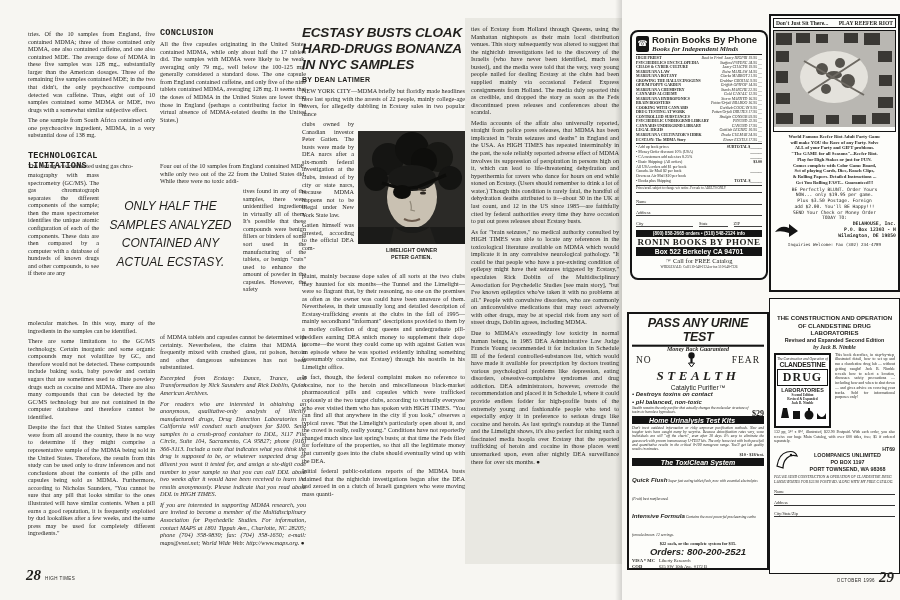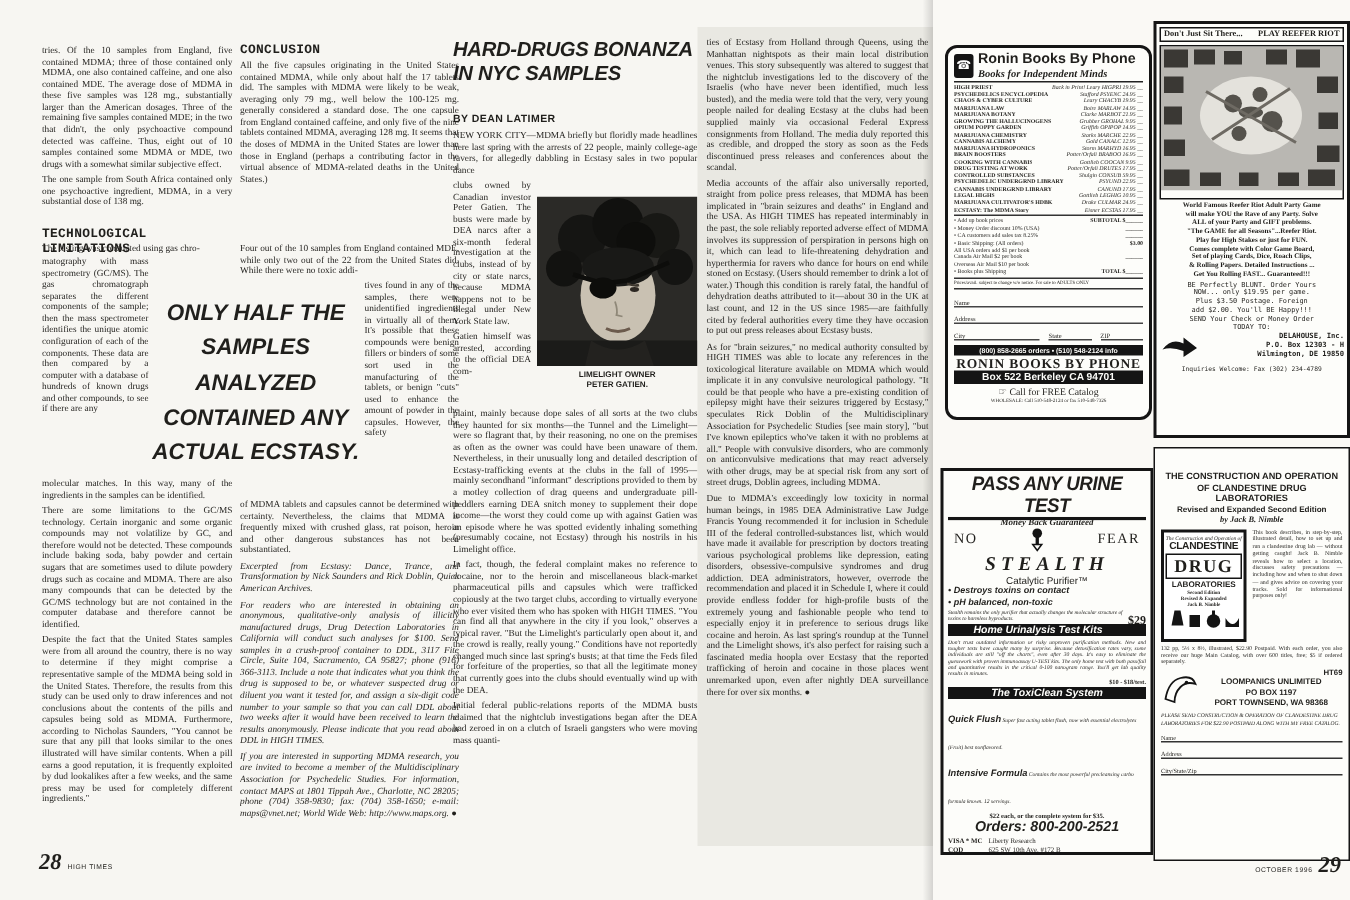--- a/index.html
+++ b/index.html
@@ -5,22 +5,22 @@
   * { margin:0; padding:0; box-sizing:border-box; }
   html,body { width:900px; height:600px; }
   body { background:#f7f6f2; font-family:"Liberation Serif", serif; color:#201f1c; position:relative; overflow:hidden; }
   .abs { position:absolute; }
 
   
   .col { font-size:6.2px; line-height:1.22; text-align:justify; overflow:hidden; }
   .col p { margin-bottom:3px; }
   .ital { font-style:italic; }
   .sec-head { font-family:Liberation Mono, monospace; font-weight:bold; font-size:8.6px; letter-spacing:.2px; }
-  .pull { font-family:"Liberation Sans", sans-serif; font-weight:bold; font-style:italic;
-          font-size:15px; line-height:1.55; text-align:center; }
+  .pull { font-family:"Liberation Sans", sans-serif; font-weight:normal; font-style:italic;
+          font-size:12px; line-height:1.55; text-align:center; }
   .art-title { font-family:"Liberation Sans", sans-serif; font-weight:bold; font-style:italic;
                font-size:13.5px; line-height:1.18; letter-spacing:-.2px; }
   .byline { font-family:"Liberation Sans", sans-serif; font-weight:bold; font-size:7px; letter-spacing:.3px; }
   .caption { font-family:"Liberation Sans", sans-serif; font-weight:bold; font-size:5.4px; text-align:center; line-height:1.3; }
   .gray-panel { background:#e9e8e2; }
   .gutter { background:linear-gradient(90deg, rgba(0,0,0,0) 0%, rgba(0,0,0,.16) 50%, rgba(0,0,0,0) 100%); }
   .pagenum { font-size:15px; font-weight:bold; font-style:italic; }
   .foliotext { font-size:4.5px; font-family:"Liberation Sans", sans-serif; letter-spacing:.4px; }
 
   
@@ -118,20 +118,21 @@
   <div class="abs col" style="left:160px;top:162px;width:146px;height:24px;">Four out of the 10 samples from England contained MDE, while only two out of the 22 from the United States did. While there were no toxic addi-</div>
   <div class="abs col" style="left:243px;top:187px;width:63px;height:145px;">tives found in any of the samples, there were unidentified ingredients in virtually all of them. It's possible that these compounds were benign fillers or binders of some sort used in the manufacturing of the tablets, or benign "cuts" used to enhance the amount of powder in the capsules. However, the safety</div>
   <div class="abs col" style="left:160px;top:333px;width:146px;height:228px;">
     <p>of MDMA tablets and capsules cannot be determined with certainty. Nevertheless, the claims that MDMA is frequently mixed with crushed glass, rat poison, heroin and other dangerous substances has not been substantiated.</p>
     <p class="ital">Excerpted from Ecstasy: Dance, Trance, and Transformation by Nick Saunders and Rick Doblin, Quick American Archives.</p>
     <p class="ital">For readers who are interested in obtaining an anonymous, qualitative-only analysis of illicitly manufactured drugs, Drug Detection Laboratories in California will conduct such analyses for $100. Send samples in a crush-proof container to DDL, 3117 Fite Circle, Suite 104, Sacramento, CA 95827; phone (916) 366-3113. Include a note that indicates what you think the drug is supposed to be, or whatever suspected drug or diluent you want it tested for, and assign a six-digit code number to your sample so that you can call DDL about two weeks after it would have been received to learn the results anonymously. Please indicate that you read about DDL in HIGH TIMES.</p>
     <p class="ital">If you are interested in supporting MDMA research, you are invited to become a member of the Multidisciplinary Association for Psychedelic Studies. For information, contact MAPS at 1801 Tippah Ave., Charlotte, NC 28205; phone (704) 358-9830; fax: (704) 358-1650; e-mail: maps@vnet.net; World Wide Web: http://www.maps.org. ●</p>
   </div>
 
   <div class="abs art-title" style="left:302px;top:25px;width:168px;">
+      <div>ECSTASY BUSTS CLOAK</div>
       <div>HARD-DRUGS BONANZA</div>
       <div>IN NYC SAMPLES</div>
     </div>
   <div class="abs byline" style="left:302px;top:76px;">BY DEAN LATIMER</div>
 
   <div class="abs col" style="left:302px;top:87px;width:163px;height:32px;">NEW YORK CITY—MDMA briefly but floridly made headlines here last spring with the arrests of 22 people, mainly college-age ravers, for allegedly dabbling in Ecstasy sales in two popular dance</div>
   <div class="abs col" style="left:302px;top:120px;width:52px;height:150px;">
       <p>clubs owned by Canadian investor Peter Gatien. The busts were made by DEA narcs after a six-month federal investigation at the clubs, instead of by city or state narcs, because MDMA happens not to be illegal under New York State law.</p>
       <p>Gatien himself was arrested, according to the official DEA com-</p>
     </div>

